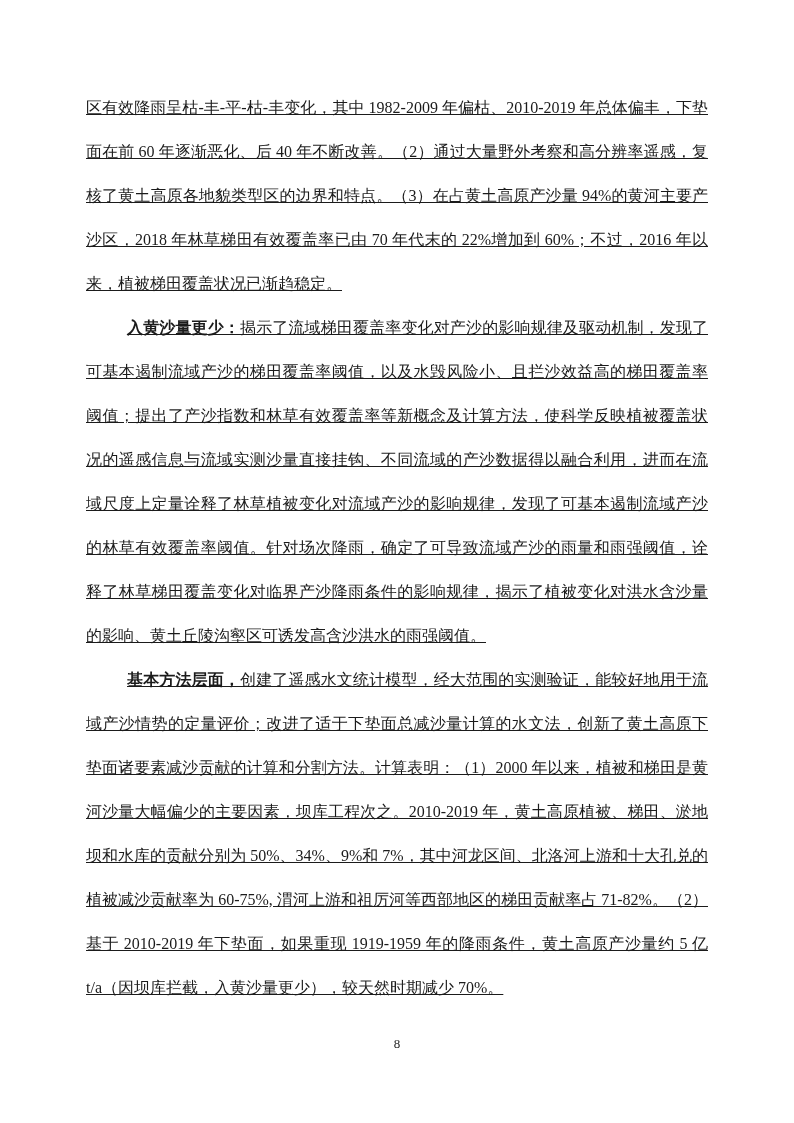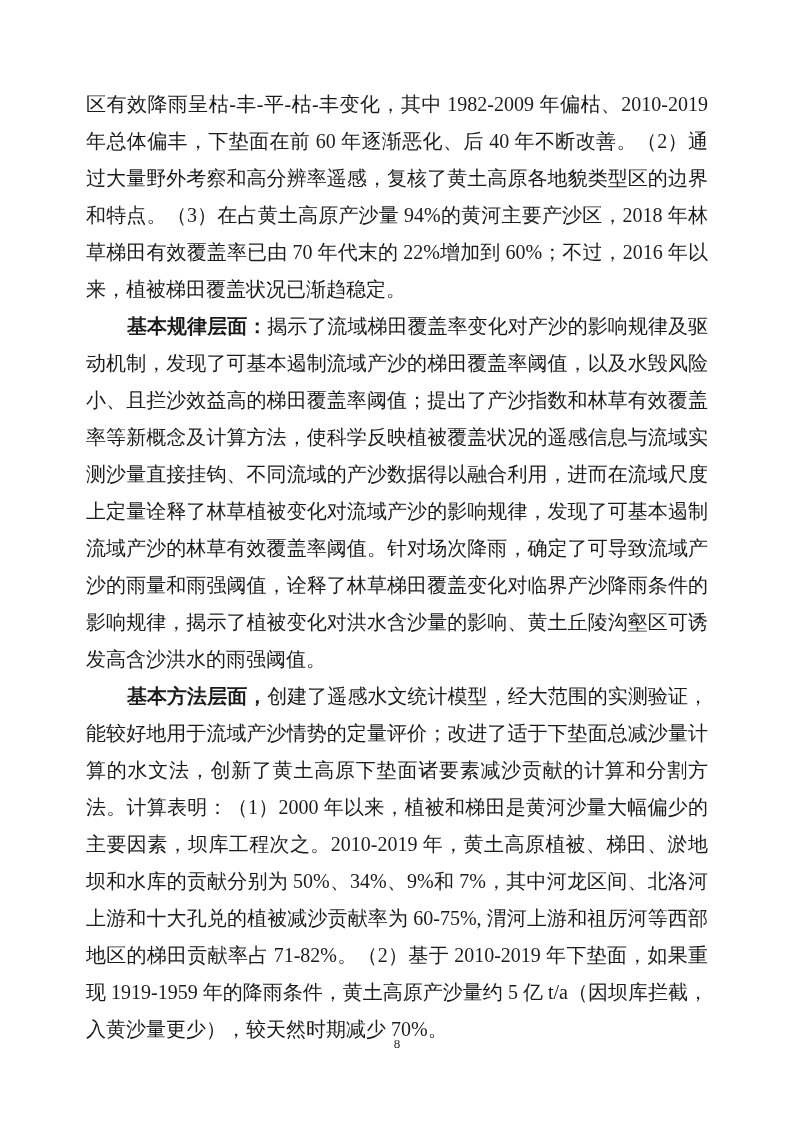--- a/index.html
+++ b/index.html
@@ -12,26 +12,27 @@
     background: #ffffff;
     position: relative;
     overflow: hidden;
   }
   .doc-body {
     position: absolute;
     left: 86px;
     top: 86px;
     width: 622px;
     font-family: "Liberation Serif", "DejaVu Serif", serif;
-    font-size: 20px;
-    line-height: 37px;
+    font-size: 16px;
+    line-height: 44px;
     color: #1b1b1b;
     text-align: justify;
     text-justify: inter-character;
     letter-spacing: 0px;
+    text-decoration: underline;
   }
   .para {
     margin: 0;
     padding: 0;
   }
   .para.indent {
     text-indent: 41px;
   }
   .para .lead {
     font-weight: bold;
@@ -47,19 +48,19 @@
     color: #222222;
   }
 </style>
 </head>
 <body>
 
 <div class="doc-body">
 
   <p class="para"><span class="body-text">区有效降雨呈枯-丰-平-枯-丰变化，其中 1982-2009 年偏枯、2010-2019 年总体偏丰，下垫面在前 60 年逐渐恶化、后 40 年不断改善。（2）通过大量野外考察和高分辨率遥感，复核了黄土高原各地貌类型区的边界和特点。（3）在占黄土高原产沙量 94%的黄河主要产沙区，2018 年林草梯田有效覆盖率已由 70 年代末的 22%增加到 60%；不过，2016 年以来，植被梯田覆盖状况已渐趋稳定。</span></p>
 
-  <p class="para indent"><span class="lead">基本规律层面：</span><span class="body-text">揭示了流域梯田覆盖率变化对产沙的影响规律及驱动机制，发现了可基本遏制流域产沙的梯田覆盖率阈值，以及水毁风险小、且拦沙效益高的梯田覆盖率阈值；提出了产沙指数和林草有效覆盖率等新概念及计算方法，使科学反映植被覆盖状况的遥感信息与流域实测沙量直接挂钩、不同流域的产沙数据得以融合利用，进而在流域尺度上定量诠释了林草植被变化对流域产沙的影响规律，发现了可基本遏制流域产沙的林草有效覆盖率阈值。针对场次降雨，确定了可导致流域产沙的雨量和雨强阈值，诠释了林草梯田覆盖变化对临界产沙降雨条件的影响规律，揭示了植被变化对洪水含沙量的影响、黄土丘陵沟壑区可诱发高含沙洪水的雨强阈值。</span></p>
+  <p class="para indent"><span class="lead">入黄沙量更少：</span><span class="body-text">揭示了流域梯田覆盖率变化对产沙的影响规律及驱动机制，发现了可基本遏制流域产沙的梯田覆盖率阈值，以及水毁风险小、且拦沙效益高的梯田覆盖率阈值；提出了产沙指数和林草有效覆盖率等新概念及计算方法，使科学反映植被覆盖状况的遥感信息与流域实测沙量直接挂钩、不同流域的产沙数据得以融合利用，进而在流域尺度上定量诠释了林草植被变化对流域产沙的影响规律，发现了可基本遏制流域产沙的林草有效覆盖率阈值。针对场次降雨，确定了可导致流域产沙的雨量和雨强阈值，诠释了林草梯田覆盖变化对临界产沙降雨条件的影响规律，揭示了植被变化对洪水含沙量的影响、黄土丘陵沟壑区可诱发高含沙洪水的雨强阈值。</span></p>
 
   <p class="para indent"><span class="lead">基本方法层面，</span><span class="body-text">创建了遥感水文统计模型，经大范围的实测验证，能较好地用于流域产沙情势的定量评价；改进了适于下垫面总减沙量计算的水文法，创新了黄土高原下垫面诸要素减沙贡献的计算和分割方法。计算表明：（1）2000 年以来，植被和梯田是黄河沙量大幅偏少的主要因素，坝库工程次之。2010-2019 年，黄土高原植被、梯田、淤地坝和水库的贡献分别为 50%、34%、9%和 7%，其中河龙区间、北洛河上游和十大孔兑的植被减沙贡献率为 60-75%, 渭河上游和祖厉河等西部地区的梯田贡献率占 71-82%。（2）基于 2010-2019 年下垫面，如果重现 1919-1959 年的降雨条件，黄土高原产沙量约 5 亿 t/a（因坝库拦截，入黄沙量更少），较天然时期减少 70%。</span></p>
 
 </div>
 
 <div class="page-footer"><span>8</span></div>
 
 </body></html>

